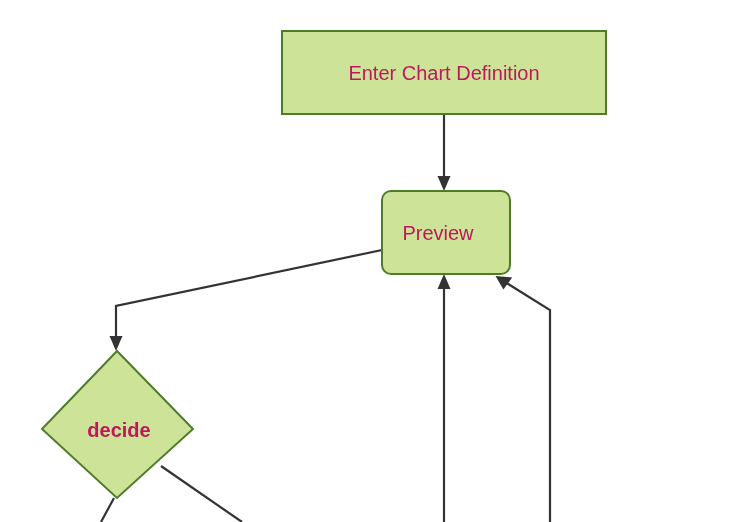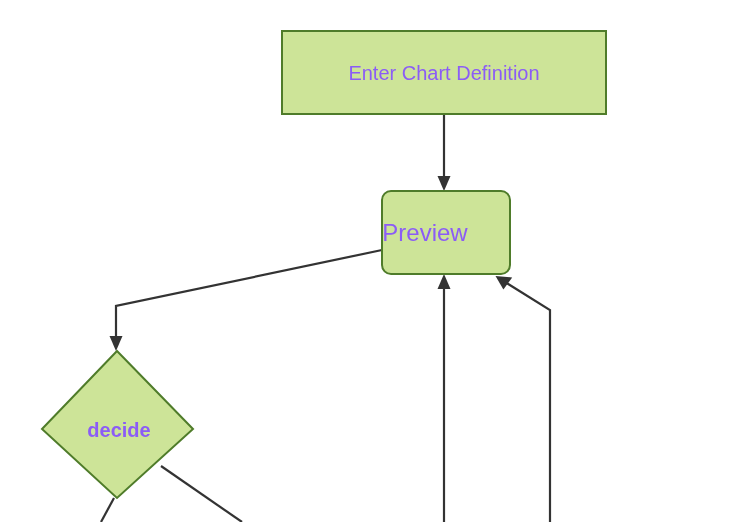--- a/index.html
+++ b/index.html
@@ -38,37 +38,37 @@
     stroke-width: 2.2;
     stroke-linejoin: miter;
     stroke-linecap: butt;
   }
   .arrow-head {
     fill: #333333;
     stroke: none;
   }
   .node-label {
     position: absolute;
-    color: #8b5cf6;
+    color: #be185d;
     font-family: "Liberation Sans", "DejaVu Sans", sans-serif;
     text-align: center;
     white-space: nowrap;
     transform: translate(-50%, -50%);
     pointer-events: none;
     line-height: 1.1;
   }
   .label-enter-chart-definition {
     left: 444px;
     top: 73px;
     font-size: 20px;
   }
   .label-preview {
-    left: 425px;
+    left: 438px;
     top: 233px;
-    font-size: 24px;
+    font-size: 20px;
   }
   .label-decide {
     left: 119px;
     top: 430px;
     font-size: 20px;
     font-weight: bold;
   }
 </style>
 </head>
 <body>

